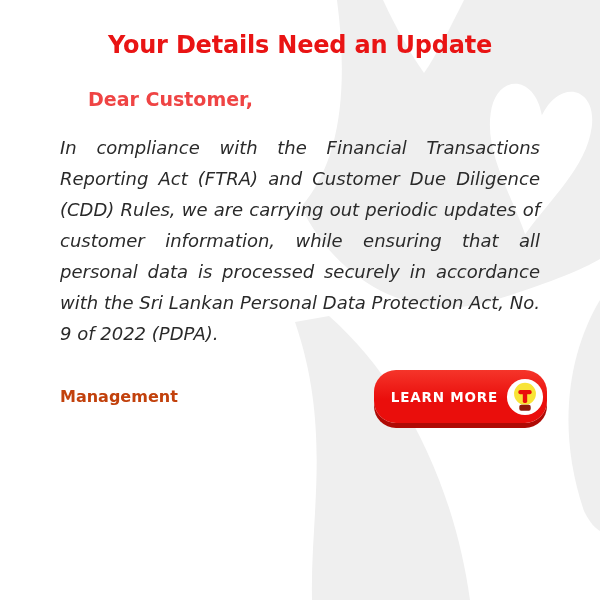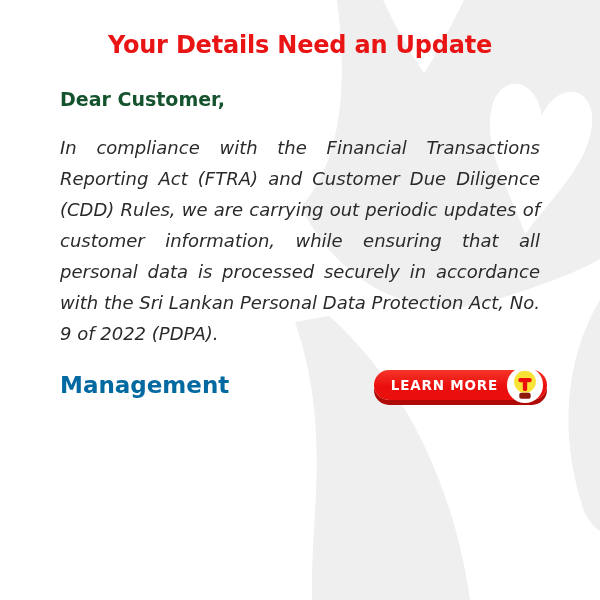--- a/index.html
+++ b/index.html
@@ -41,54 +41,55 @@
     font-weight:700;
     color:var(--title_red);
     text-align:center;
     letter-spacing:-0.2px;
   }
   .greeting{
     margin-top:26px;
     font-size:19px;
     line-height:24px;
     font-weight:700;
-    color:#14532d;
+    color:#ef4444;
+    margin-left:28px;
   }
   p.body{
     margin-top:21px;
     font-size:18px;
     line-height:31px;
     color:var(--text_dark);
     text-align:justify;
     font-style:italic;
   }
   p.body.second{
     margin-top:36px;
   }
   .footer{
     margin-top:21px;
     display:flex;
     align-items:center;
     justify-content:space-between;
   }
   .signature{
-    font-size:23px;
+    font-size:16px;
     font-weight:700;
-    color:#0369a1;
+    color:#c2410c;
   }
   .cta{
     position:relative;
     display:flex;
     align-items:center;
     gap:8px;
     border:none;
     cursor:pointer;
     margin-right:-7px;
     padding:2px 3px 2px 17px;
-    height:30px;
+    height:53px;
     border-radius:22px;
     background:linear-gradient(180deg,var(--button_red_light) 0%,var(--button_red) 55%);
     box-shadow:0 5px 0 var(--button_shadow);
     font-family:inherit;
   }
   .cta-label{
     color:#ffffff;
     font-size:13.5px;
     font-weight:700;
     letter-spacing:0.8px;

